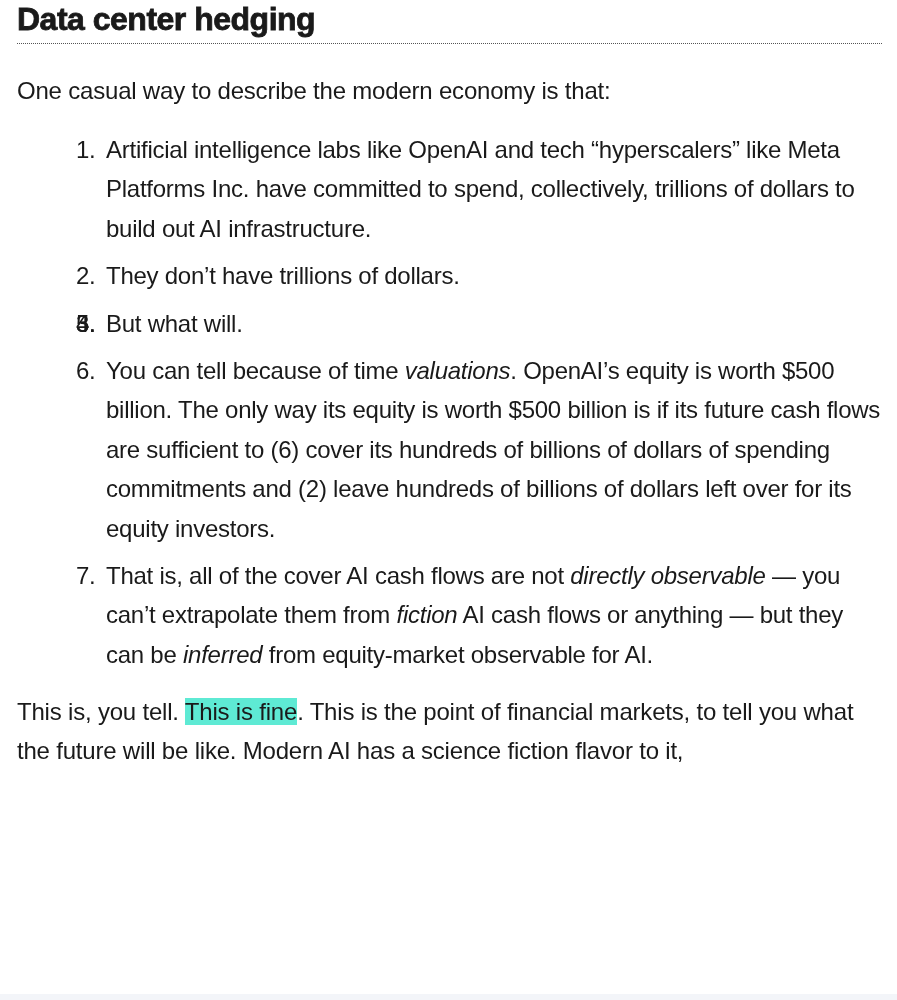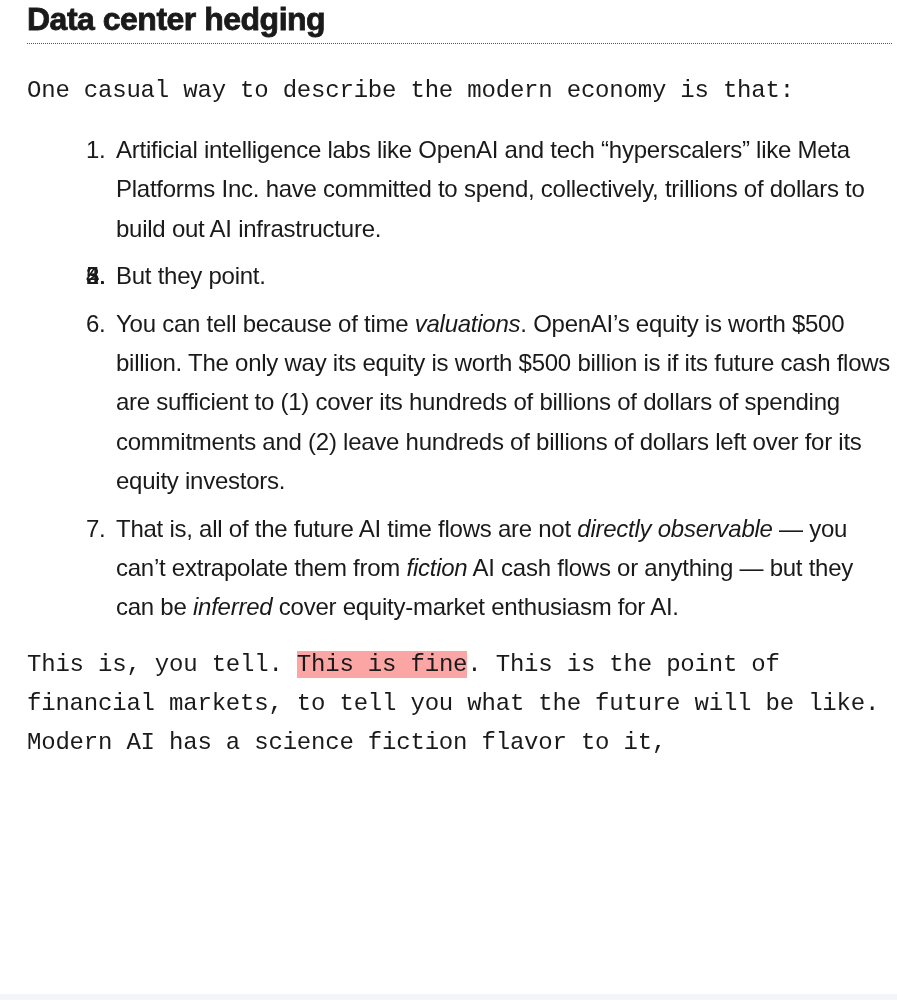--- a/index.html
+++ b/index.html
@@ -1,62 +1,63 @@
 <!DOCTYPE html>
 <html><head>
 <meta charset="utf-8">
 <style>
   html, body { margin: 0; padding: 0; background: #ffffff; }
   body { width: 897px; height: 1000px; overflow: hidden; position: relative; color: #1a1a1a; font-family: "Liberation Sans", sans-serif; }
-  .article { position: absolute; left: 27px; top: 0; width: 865px; }
+  .article { position: absolute; left: 17px; top: 0; width: 865px; }
   .section-title { font-family: "Liberation Sans", sans-serif; font-weight: 900; font-size: 32px; letter-spacing: -0.5px; margin: 0; padding-top: 0; line-height: 38px; color: #1a1a1a; -webkit-text-stroke: 0.8px #1a1a1a; }
   .title-rule { margin-top: 5px; border-bottom: 1px dotted #555; width: 865px; }
-  p.body { font-size: 24px; line-height: 39px; margin: 0; letter-spacing: -0.2px; font-family: Liberation Mono, monospace; }
+  p.body { font-size: 24px; line-height: 39px; margin: 0; letter-spacing: -0.2px; }
   p.intro { margin-top: 27px; }
   ol.points { list-style: none; margin: 20px 0 0 0; padding: 0; }
   ol.points li { position: relative; padding-left: 89px; font-size: 24px; line-height: 39.4px; margin-bottom: 8px; letter-spacing: -0.25px; }
   ol.points li .num { position: absolute; left: 59px; top: 0; }
   em { }
   p.after { margin-top: 18px; }
-  .highlight { background: #fca5a5; }
+  .highlight { background: #5eead4; }
   .bottom-bar { position: absolute; left: 0; right: 0; bottom: 0; height: 6px; background: #f3f5f9; }
 </style>
 </head>
 <body>
 
 <div class="article">
   <h2 class="section-title">Data center hedging</h2>
   <div class="title-rule"></div>
 
   <p class="body intro">One casual way to describe the modern economy is that:</p>
 
   <ol class="points">
     <li>
       <span class="num">1.</span>
       <span>Artificial intelligence labs like OpenAI and tech “hyperscalers” like Meta Platforms Inc. have committed to spend, collectively, trillions of dollars to build out AI infrastructure.</span>
     </li>
     <li>
       <span class="num">2.</span>
+      <span>They don’t have trillions of dollars.</span>
     </li>
     <li>
       <span class="num">3.</span>
     </li>
     <li>
       <span class="num">4.</span>
     </li>
     <li>
       <span class="num">5.</span>
-      <span>But they point.</span>
+      <span>But what will.</span>
     </li>
     <li>
       <span class="num">6.</span>
-      <span><span>You can tell because of time </span><em>valuations</em><span>. OpenAI’s equity is worth $500 billion. The only way its equity is worth $500 billion is if its future cash flows are sufficient to (1) cover its hundreds of billions of dollars of spending commitments and (2) leave hundreds of billions of dollars left over for its equity investors.</span></span>
+      <span><span>You can tell because of time </span><em>valuations</em><span>. OpenAI’s equity is worth $500 billion. The only way its equity is worth $500 billion is if its future cash flows are sufficient to (6) cover its hundreds of billions of dollars of spending commitments and (2) leave hundreds of billions of dollars left over for its equity investors.</span></span>
     </li>
     <li>
       <span class="num">7.</span>
-      <span><span>That is, all of the future AI time flows are not </span><em>directly observable</em><span> — you can’t extrapolate them from </span><em>fiction</em><span> AI cash flows or anything — but they can be </span><em>inferred</em><span> cover equity-market enthusiasm for AI.</span></span>
+      <span><span>That is, all of the cover AI cash flows are not </span><em>directly observable</em><span> — you can’t extrapolate them from </span><em>fiction</em><span> AI cash flows or anything — but they can be </span><em>inferred</em><span> from equity-market observable for AI.</span></span>
     </li>
   </ol>
 
   <p class="body after"><span>This is, you tell. </span><span class="highlight">This is fine</span><span>. This is the point of financial markets, to tell you what the future will be like. Modern AI has a science fiction flavor to it,</span></p>
 </div>
 
 <div class="bottom-bar"></div>
 
 </body></html>

